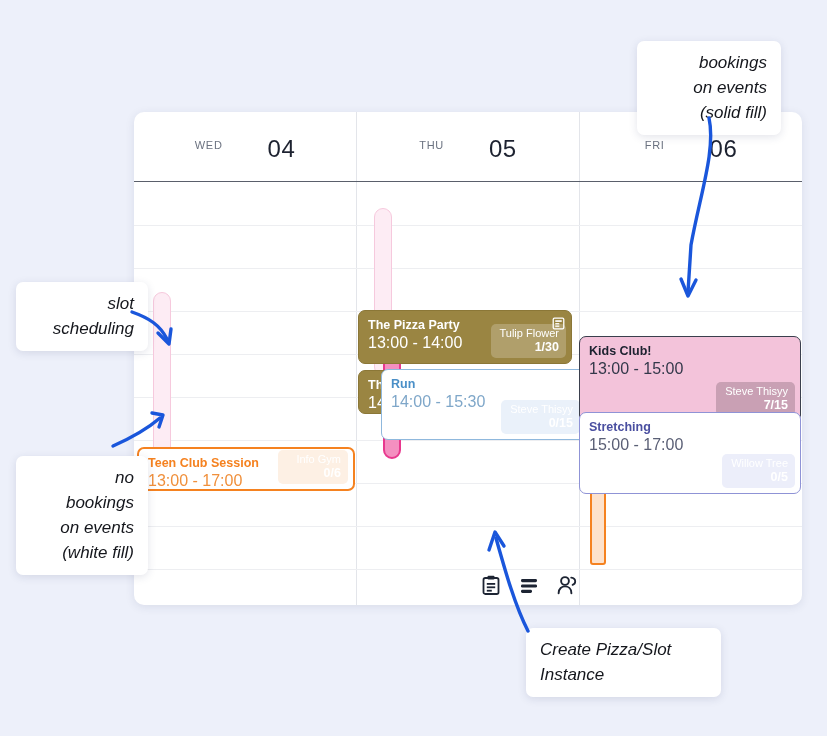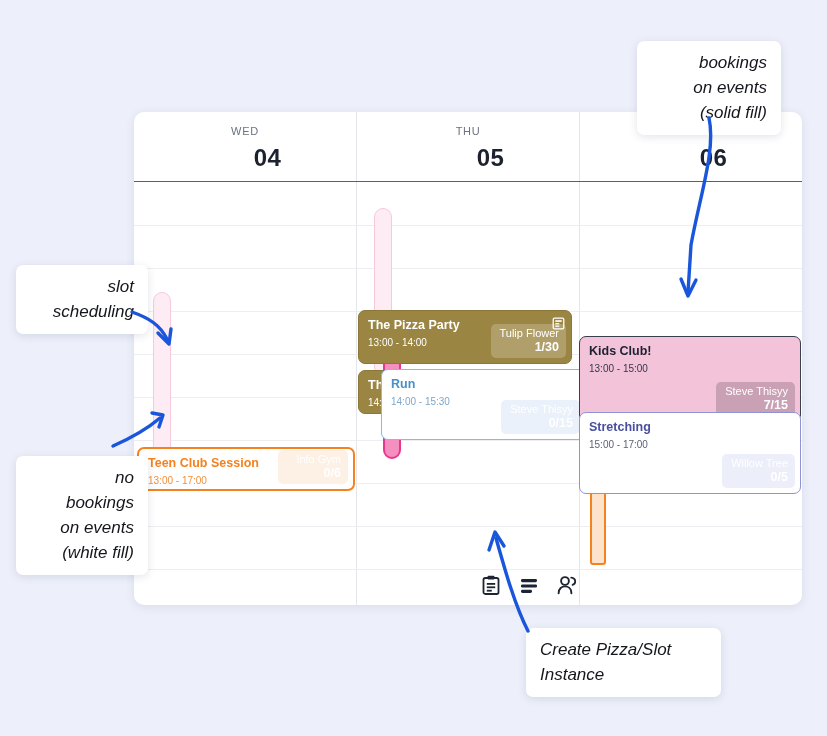--- a/index.html
+++ b/index.html
@@ -34,35 +34,34 @@
     display: flex;
     height: 70px;
     border-bottom: 1.5px solid #5a5f6b;
     box-sizing: border-box;
   }
   .day-col-head {
     flex: 1 1 0;
     box-sizing: border-box;
     border-right: 1px solid #e3e5ea;
     display: flex;
-    flex-direction: column;
     align-items: center;
     justify-content: center;
     padding-top: 4px;
   }
   .day-col-head:last-child { border-right: none; }
   .day-name {
     font-size: 11px;
     letter-spacing: .7px;
     color: #6b7280;
     margin-bottom: 7px;
   }
   .day-num {
     font-size: 24px;
-    font-weight: 700;
+    font-weight: 400;
     color: #1d2230;
     letter-spacing: .5px;
     margin-left: 45px;
   }
 
   
   #grid-body {
     position: relative;
     height: 423px;
   }
@@ -118,21 +117,21 @@
     padding: 7px 9px 0 9px;
     overflow: hidden;
   }
   .event .ev-title {
     font-size: 12.5px;
     font-weight: 700;
     line-height: 15px;
     white-space: nowrap;
   }
   .event .ev-time {
-    font-size: 10px;
+    font-size: 16px;
     line-height: 15px;
     margin-top: 2px;
     white-space: nowrap;
   }
   .badge {
     position: absolute;
     right: 5px;
     bottom: 5px;
     border-radius: 5px;
     padding: 3px 7px 4px 9px;
@@ -386,21 +385,21 @@
 
 <div class="callout right" style="left:637px; top:41px; width:116px;">bookings
 on events
 (solid fill)</div>
 
 <svg class="arrow" style="left:0; top:0; width:827px; height:736px;">
   <path d="M709,118 C716,150 700,195 691,245 L688,292" fill="none" stroke="#1a56db" stroke-width="3.4" stroke-linecap="round"></path>
   <path d="M681,279 L688,296 L696,280" fill="none" stroke="#1a56db" stroke-width="3.4" stroke-linecap="round" stroke-linejoin="round"></path>
 </svg>
 
-<div class="callout right" style="left:16px; top:265px; width:104px;font-style:italic;">slot
+<div class="callout right" style="left:16px; top:282px; width:104px;font-style:italic;">slot
 scheduling</div>
 
 <svg class="arrow" style="left:0; top:0; width:827px; height:736px;">
   <path d="M132,312 C149,318 160,325 167,339" fill="none" stroke="#1a56db" stroke-width="3.4" stroke-linecap="round"></path>
   <path d="M158,333 L169,344 L171,329" fill="none" stroke="#1a56db" stroke-width="3.4" stroke-linecap="round" stroke-linejoin="round"></path>
 </svg>
 
 <div class="callout right" style="left:16px; top:456px; width:104px;">no
 bookings
 on events

